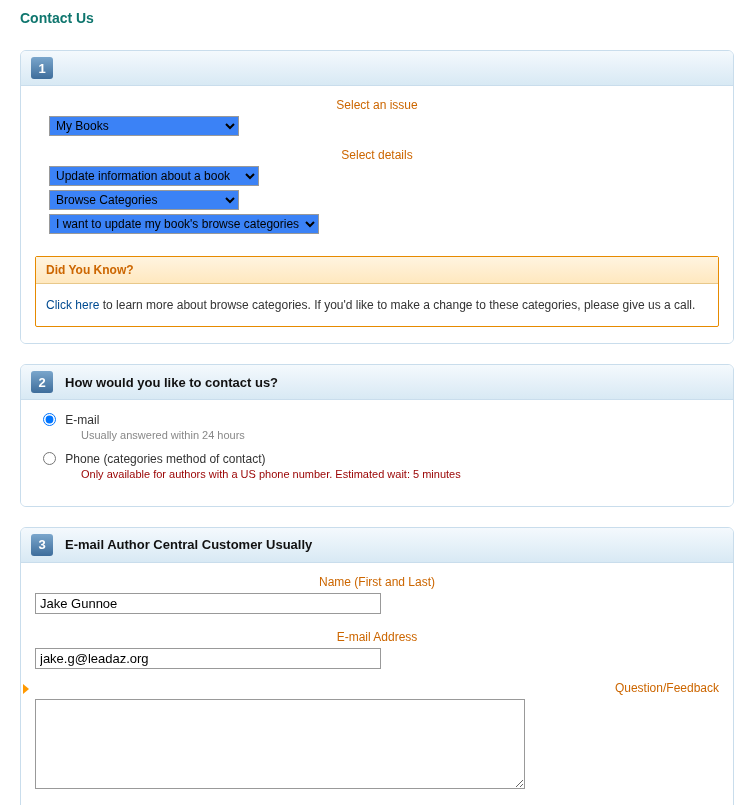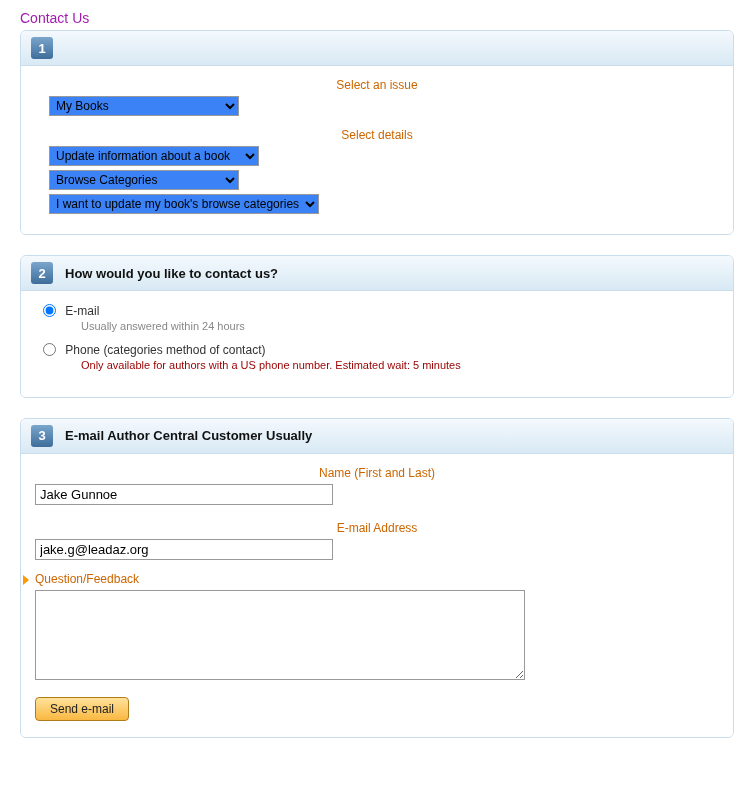--- a/index.html
+++ b/index.html
@@ -5,24 +5,24 @@
     * { box-sizing: border-box; margin: 0; padding: 0; }
     body {
       font-family: Verdana, Arial, sans-serif;
       font-size: 12px;
       color: #333;
       background: #fff;
       padding: 10px 20px;
       width: 754px;
     }
     .page-title {
-      color: #a21caf;
+      color: #0f766e;
       font-size: 14px;
-      font-weight: normal;
-      margin-bottom: 4px;
+      font-weight: bold;
+      margin-bottom: 24px;
     }
     .panel {
       border: 1px solid #c9ddec;
       border-radius: 6px;
       margin-bottom: 20px;
       overflow: hidden;
     }
     .panel-header {
       background: linear-gradient(to bottom, #f4f9fd 0%, #d8e9f4 100%);
       border-bottom: 1px solid #c9ddec;
@@ -111,21 +111,21 @@
     .radio-sub {
       font-size: 11px;
       color: #888;
       margin-left: 38px;
       margin-top: 2px;
     }
     .radio-sub.warn {
       color: #900;
     }
     input[type="text"] {
-      width: 298px;
+      width: 346px;
       font-size: 13px;
       padding: 2px 4px;
       border: 1px solid #999;
       margin-bottom: 8px;
       font-family: Arial, sans-serif;
     }
     textarea {
       width: 490px;
       height: 90px;
       border: 1px solid #999;
@@ -134,20 +134,21 @@
       font-size: 13px;
       resize: both;
     }
     .arrow-label {
       position: relative;
       margin-left: -12px;
       padding-left: 12px;
       color: #c60;
       margin-bottom: 4px;
       margin-top: 4px;
+      text-align: right;
     }
     .arrow-label::before {
       content: "";
       position: absolute;
       left: 0;
       top: 3px;
       width: 0; height: 0;
       border-top: 5px solid transparent;
       border-bottom: 5px solid transparent;
       border-left: 6px solid #f90;
@@ -183,20 +184,26 @@
     <select class="wide">
       <option>Update information about a book</option>
     </select><br>
     <select>
       <option>Browse Categories</option>
     </select><br>
     <select style="min-width:auto">
       <option>I want to update my book's browse categories</option>
     </select>
 
+    <div class="info-box">
+      <div class="info-head">Did You Know?</div>
+      <div class="info-body">
+        <a href="#">Click here</a><span> to learn more about browse categories. If you'd like to make a change to these categories, please give us a call.</span>
+      </div>
+    </div>
   </div>
 </div>
 
 <div class="panel">
   <div class="panel-header">
     <span class="step-num">2</span>
     <span class="panel-title">How would you like to contact us?</span>
   </div>
   <div class="panel-body">
     <div class="radio-row">

